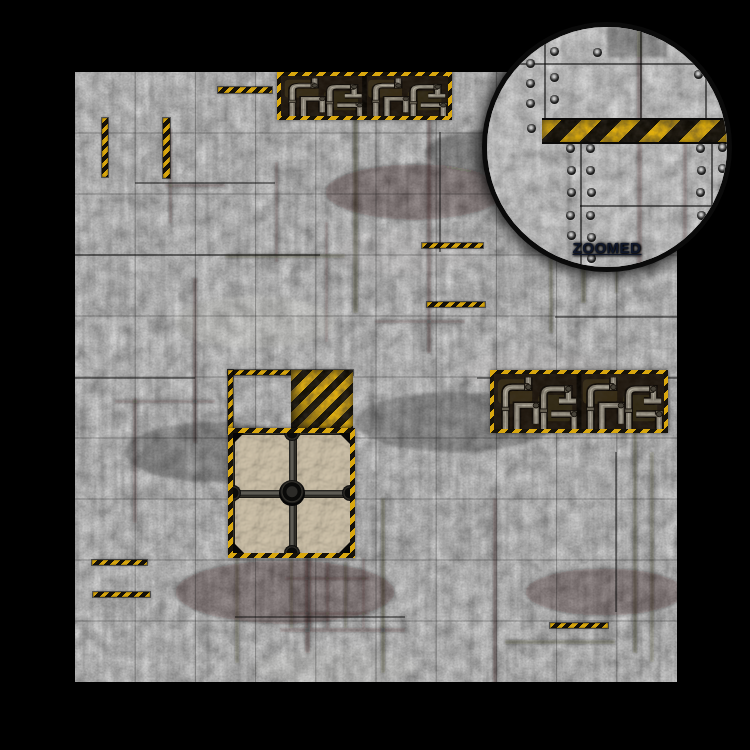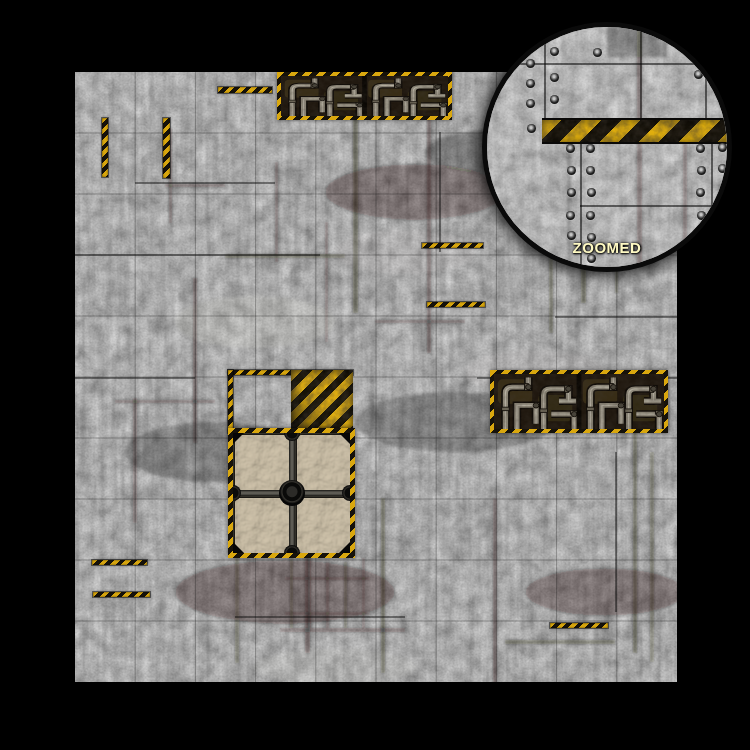--- a/index.html
+++ b/index.html
@@ -45,21 +45,21 @@
   .seam-v{position:absolute;width:2px;background:rgba(8,8,8,.55);}
   .band{position:absolute;right:0;
         background:repeating-linear-gradient(135deg,#e2b00f 0 14px,#141008 14px 28px);
         border-top:2px solid #0a0908;border-bottom:2px solid #0a0908;
         box-shadow:inset 0 0 10px rgba(0,0,0,.55);}
   .band svg{position:absolute;left:0;top:0;width:100%;height:100%;}
   .rivet{position:absolute;width:9px;height:9px;border-radius:50%;
         background:radial-gradient(circle at 45% 40%,#c6c6c6 0 1px,#8d8d8d 2px,#3c3c3c 3.4px,#181818 4.5px);
         box-shadow:0 1px 1px rgba(255,255,255,.15);}
   .zoom-label{position:absolute;left:0;right:0;text-align:center;font-weight:bold;font-size:15px;
-        letter-spacing:.5px;color:#fef9c3;text-shadow:0 1px 2px #000,0 0 4px #000,1px 0 2px #000;}
+        letter-spacing:.5px;color:#0f172a;text-shadow:0 1px 2px #000,0 0 4px #000,1px 0 2px #000;text-decoration:underline;}
 </style>
 </head>
 <body>
 
 <svg width="0" height="0" style="position:absolute" aria-hidden="true">
   <defs>
     <filter id="fConcrete" x="0" y="0" width="100%" height="100%">
       <feTurbulence type="fractalNoise" baseFrequency="0.065" numOctaves="5" seed="11"></feTurbulence>
       <feColorMatrix type="saturate" values="0"></feColorMatrix>
       <feComponentTransfer>

